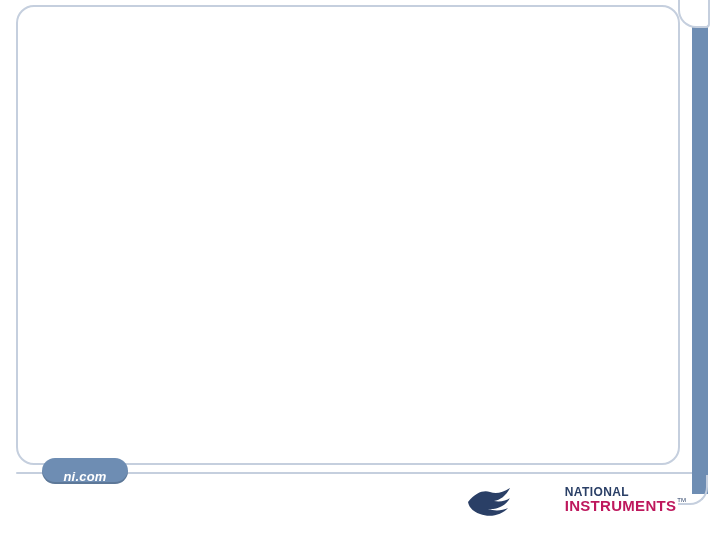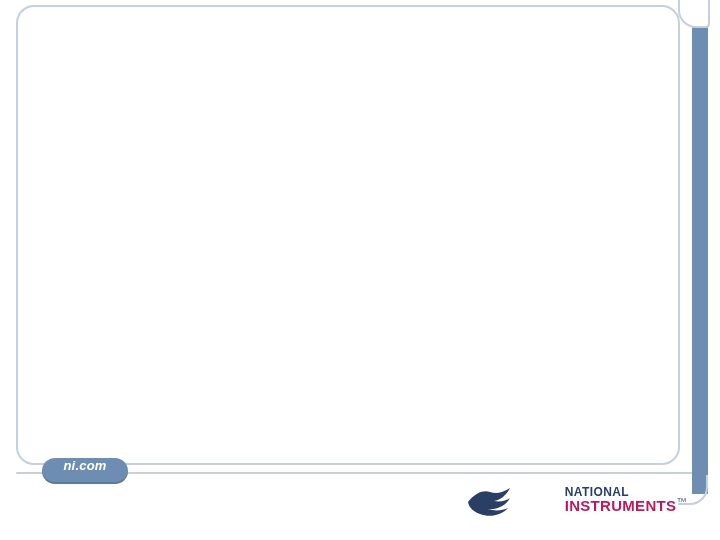--- a/index.html
+++ b/index.html
@@ -107,21 +107,21 @@
   }
   .pill {
     position: absolute;
     left: 42px;
     top: 8px;
     width: 86px;
     height: 26px;
     background: #6e8db3;
     border-radius: 13px;
     display: flex;
-    align-items: flex-start;
+    align-items: flex-end;
     justify-content: center;
     box-shadow: inset 0 -2px 0 rgba(0,0,0,0.15);
     z-index: 5;
   }
   .pill-text {
     color: #fff;
     font-style: italic;
     font-weight: bold;
     font-size: 13px;
     letter-spacing: 0.2px;

